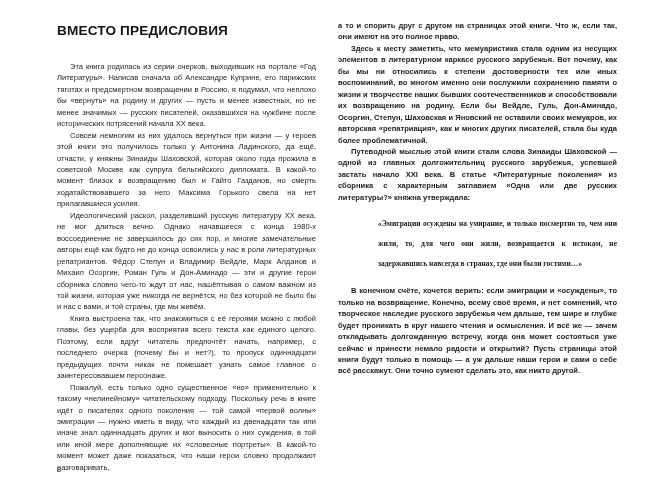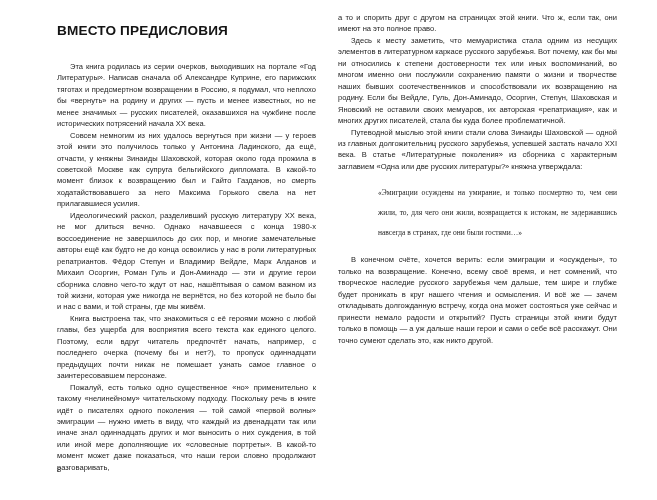--- a/index.html
+++ b/index.html
@@ -38,21 +38,22 @@
     position: relative;
   }
 
   .col-left {
     width: 330px;
     padding: 20px 14px 0 57px;
   }
 
   .col-right {
     width: 327px;
-    padding: 12px 40px 0 8px;
+    padding: 20px 40px 0 8px;
+    font-weight: bold;
   }
 
   .page-title {
     font-family: "Liberation Sans", sans-serif;
     font-weight: bold;
     font-size: 13.6px;
     letter-spacing: 0.15px;
     color: #141414;
     margin: 4px 0 22px 0;
     line-height: 1.1;

